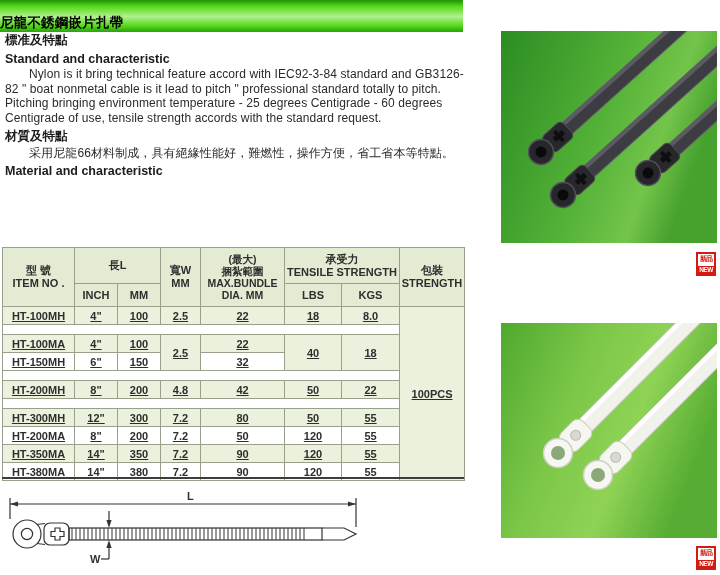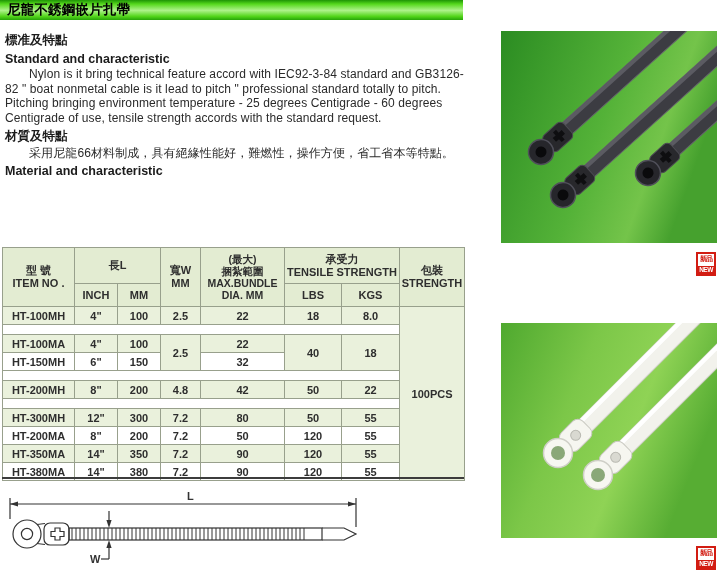--- a/index.html
+++ b/index.html
@@ -1,39 +1,39 @@
 <!DOCTYPE html>
 <html><head>
 <meta charset="utf-8">
 <style>
   html,body{margin:0;padding:0;background:#fff;}
   .page{position:relative;width:720px;height:575px;background:#fff;overflow:hidden;
         font-family:"Liberation Sans","DejaVu Sans",sans-serif;color:#222;}
 
   
-  .title-bar{position:absolute;left:0;top:3;width:463px;height:20px;
+  .title-bar{position:absolute;left:0;top:3;width:463px;height:32px;
     background:linear-gradient(180deg,#1f9406 0%,#55d81c 20%,#aef28b 52%,#52d51a 82%,#27a409 100%);
-    display:flex;align-items:center;padding-left:7px;box-sizing:border-box;}
+    display:flex;align-items:flex-end;box-sizing:border-box;}
   .title-bar span{font-weight:bold;font-size:13.5px;color:#000;letter-spacing:0.2px;white-space:nowrap;}
   .title-bar .en{margin-left:9px;}
 
   
   .text-section{position:absolute;left:5px;top:29px;width:468px;}
   .sec-h{font-size:12.5px;font-weight:bold;color:#1c1c1c;margin:3px 0 1px;}
   .sec-p{font-size:12px;color:#2a2a2a;margin:0 0 2px;text-indent:2em;line-height:14.5px;letter-spacing:0.1px;}
 
   
   .spec-table{position:absolute;left:2px;top:247px;border-collapse:collapse;table-layout:fixed;width:462px;}
   .spec-table th,.spec-table td{border:1px solid #98a08c;font-weight:bold;text-align:center;
       color:#2e2e2e;padding:0;overflow:hidden;}
   .spec-table thead th{background:#e3ecd2;font-size:11px;line-height:13px;}
   .spec-table thead tr.h1 th{height:35px;}
   .spec-table thead tr.h2 th{height:22px;}
   .spec-table th.small{font-size:10.5px;line-height:12px;}
-  .spec-table tbody td{font-size:11px;height:17px;background:#fff;}
+  .spec-table tbody td{font-size:11px;height:17px;background:#fff;text-decoration:underline;}
   .spec-table tr.g td{background:#eaf1dc;}
   .spec-table td.sw{background:#fff;}
   .spec-table td.gap{height:9px;background:#fff;}
   .spec-table td.pack{background:#fff;font-size:11px;}
   .bottom-rule{position:absolute;left:2px;top:477px;width:462px;height:2px;background:#3c3c3c;}
 
   
   .diagram{position:absolute;left:4px;top:487px;}
   .diagram text{font-family:"Liberation Sans","DejaVu Sans",sans-serif;font-size:11px;font-weight:bold;fill:#333;}
 

